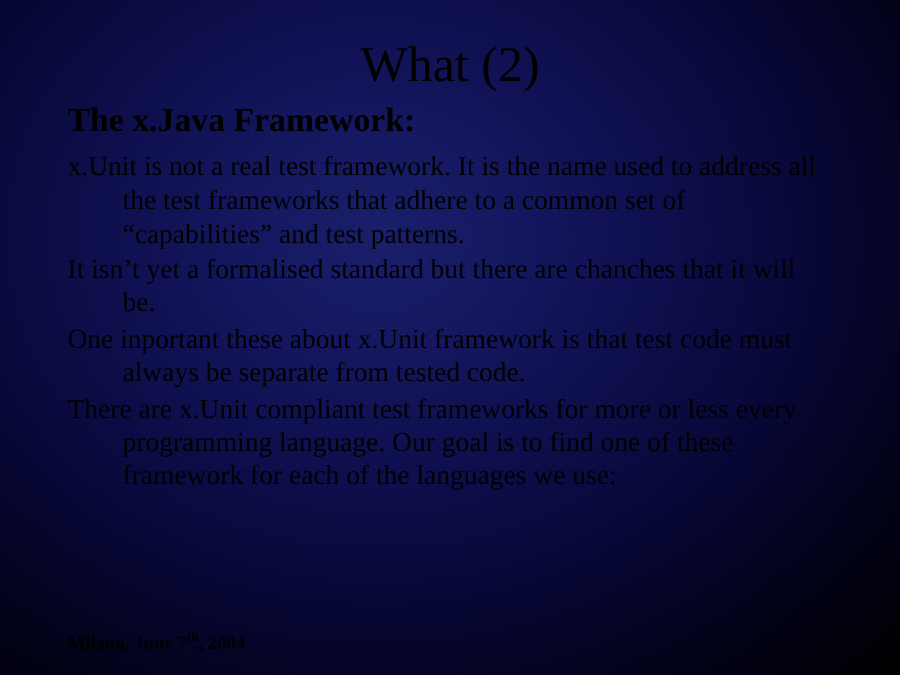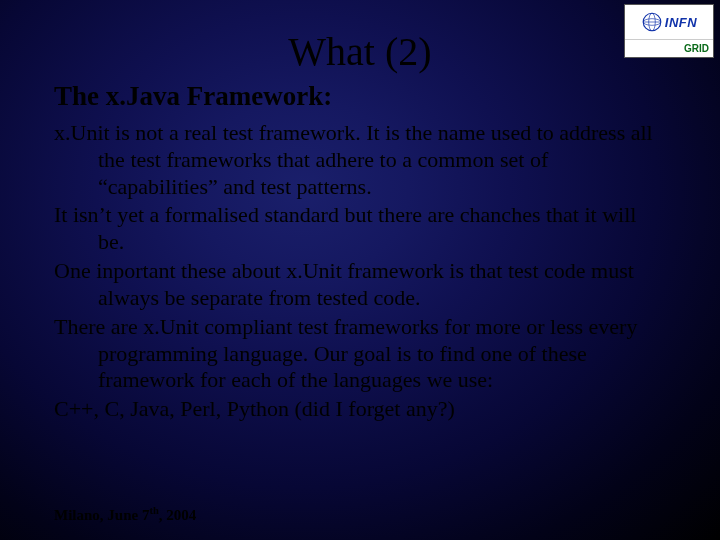--- a/index.html
+++ b/index.html
@@ -94,43 +94,30 @@
     font-weight: bold;
     gap: 32px;
   }
   sup { font-size: 0.7em; }
 </style>
 </head>
 <body>
 
 <div class="slide">
 
-  <div class="logo">
-    <div class="logo-top">
-      <svg viewBox="0 0 40 40">
-        <circle cx="20" cy="20" r="16" fill="none" stroke="#1133aa" stroke-width="2"></circle>
-        <ellipse cx="20" cy="20" rx="16" ry="6" fill="none" stroke="#1133aa" stroke-width="1.2"></ellipse>
-        <ellipse cx="20" cy="20" rx="6" ry="16" fill="none" stroke="#1133aa" stroke-width="1.2"></ellipse>
-        <line x1="4" y1="20" x2="36" y2="20" stroke="#1133aa" stroke-width="1.2"></line>
-      </svg>
-      <span>INFN</span>
-    </div>
-    <div class="logo-bottom">GRID</div>
-  </div>
 
   <div class="title">What (2)</div>
 
   <div class="subtitle">The x.Java Framework:</div>
 
   <div class="body">
     <p>x.Unit is not a real test framework. It is the name used to address all the test frameworks that adhere to a common set of “capabilities” and test patterns.</p>
     <p>It isn’t yet a formalised standard but there are chanches that it will be.</p>
     <p>One inportant these about x.Unit framework is that test code must always be separate from tested code.</p>
     <p>There are x.Unit compliant test frameworks for more or less every programming language. Our goal is to find one of these framework for each of the languages we use:</p>
-    <p>C++, C, Java, Perl, Python (did I forget any?)</p>
   </div>
 
   <div class="footer">
     <span>
       <span>Milano, June 7</span><sup>th</sup><span>, 2004</span>
     </span>
   </div>
 
 </div>
 

